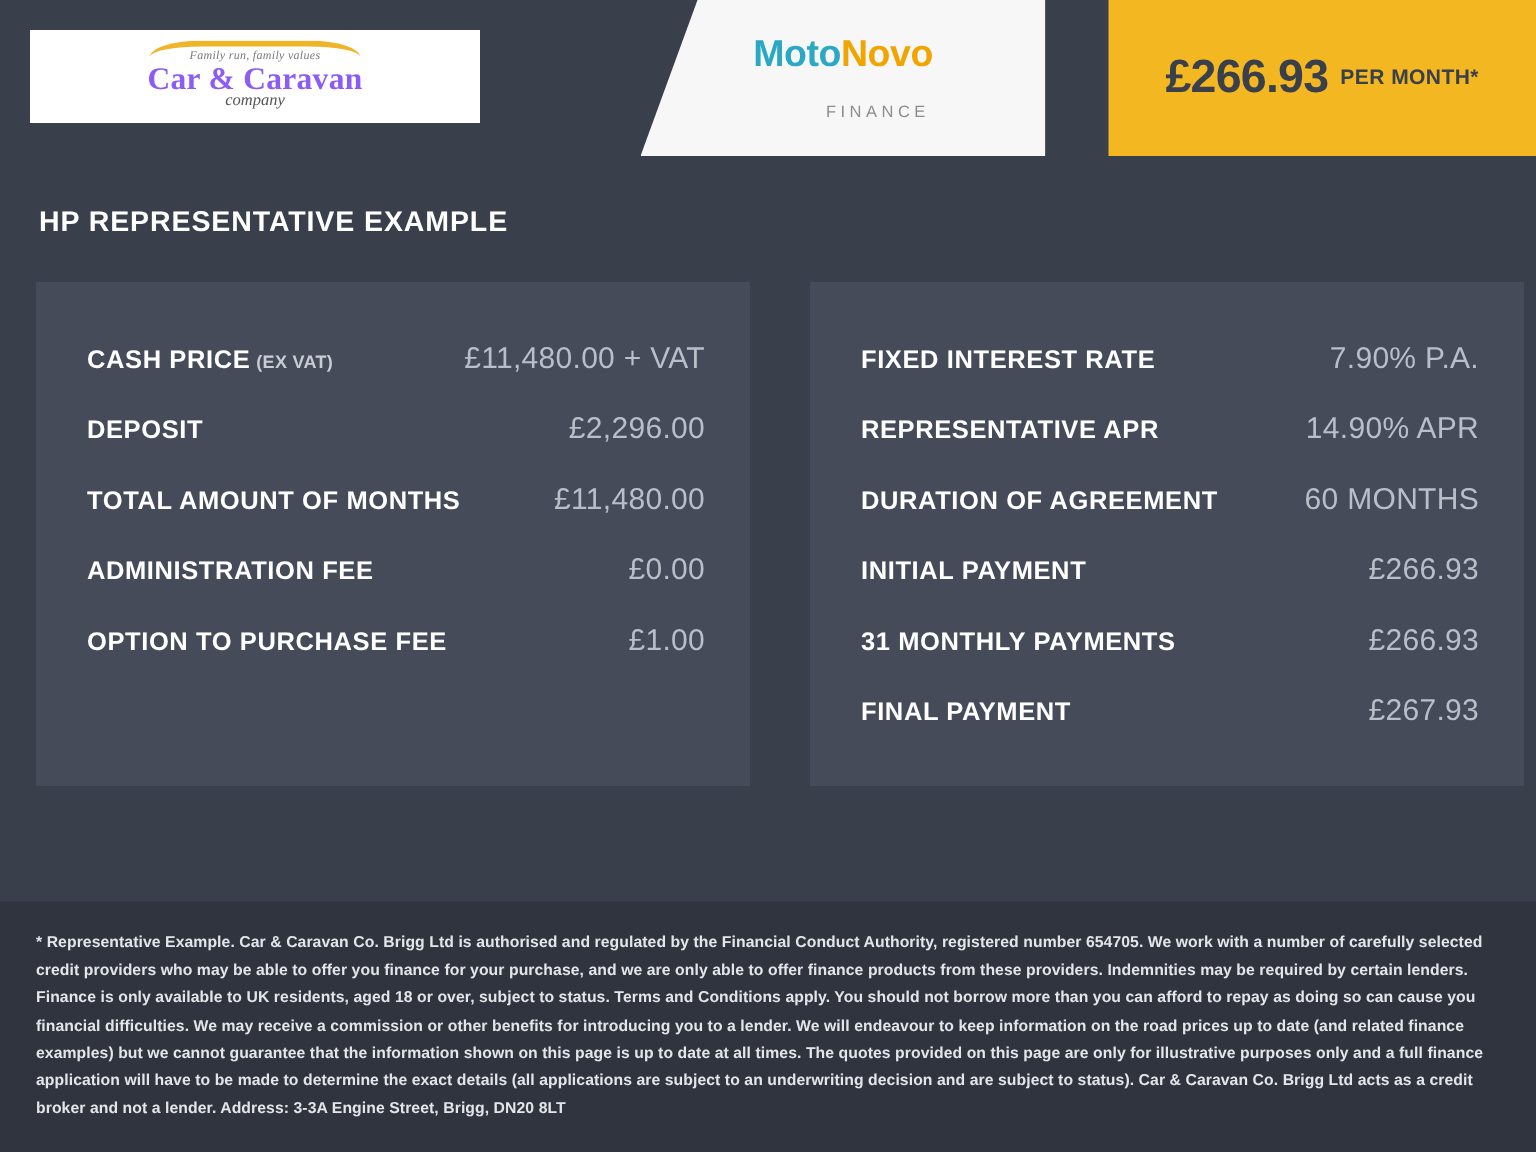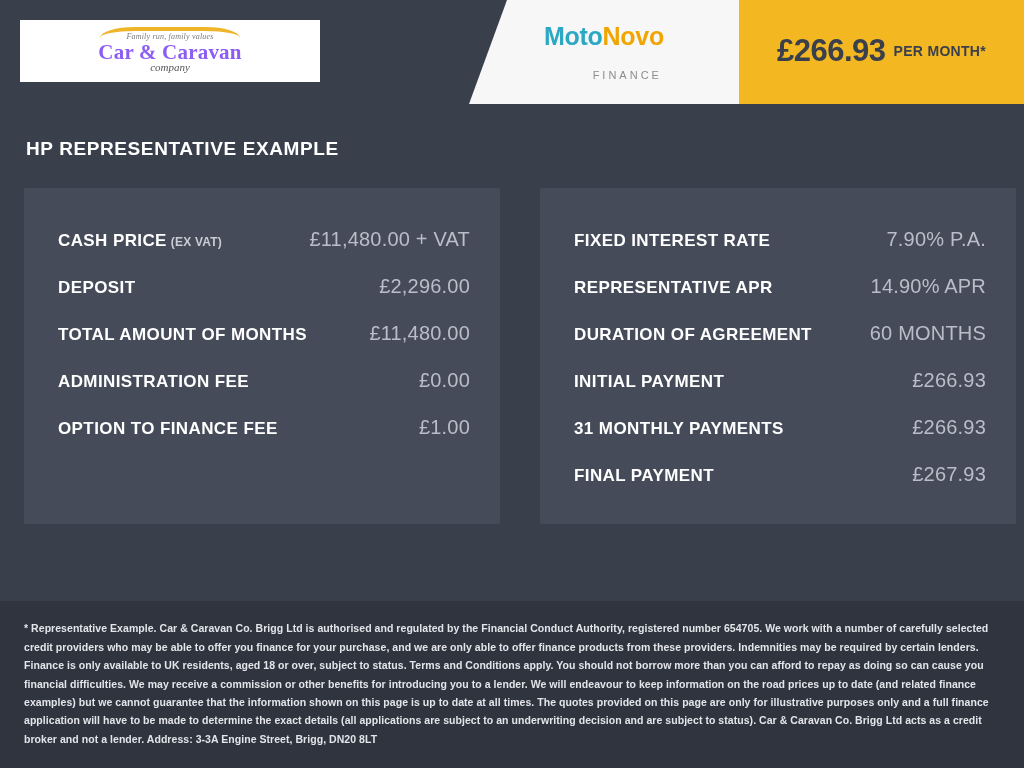--- a/index.html
+++ b/index.html
@@ -20,20 +20,21 @@
   }
 
   
   .header {
     height: 104px;
     background: #3a3f4c;
     display: flex;
     align-items: stretch;
     position: relative;
     flex: 0 0 104px;
+    gap: 42px;
   }
   .logo-box {
     width: 300px;
     height: 62px;
     background: #ffffff;
     margin: 20px 0 0 20px;
     display: flex;
     align-items: center;
     justify-content: center;
     position: relative;
@@ -239,21 +240,21 @@
         </div>
         <div class="row">
           <div class="row-label"><span>TOTAL AMOUNT OF MONTHS</span><span class="note"></span></div>
           <div class="row-value">£11,480.00</div>
         </div>
         <div class="row">
           <div class="row-label"><span>ADMINISTRATION FEE</span><span class="note"></span></div>
           <div class="row-value">£0.00</div>
         </div>
         <div class="row">
-          <div class="row-label"><span>OPTION TO FINANCE FEE</span><span class="note"></span></div>
+          <div class="row-label"><span>OPTION TO PURCHASE FEE</span><span class="note"></span></div>
           <div class="row-value">£1.00</div>
         </div>
       </div>
 
       <div class="panel">
         <div class="row">
           <div class="row-label"><span>FIXED INTEREST RATE</span><span class="note"></span></div>
           <div class="row-value">7.90% P.A.</div>
         </div>
         <div class="row">

